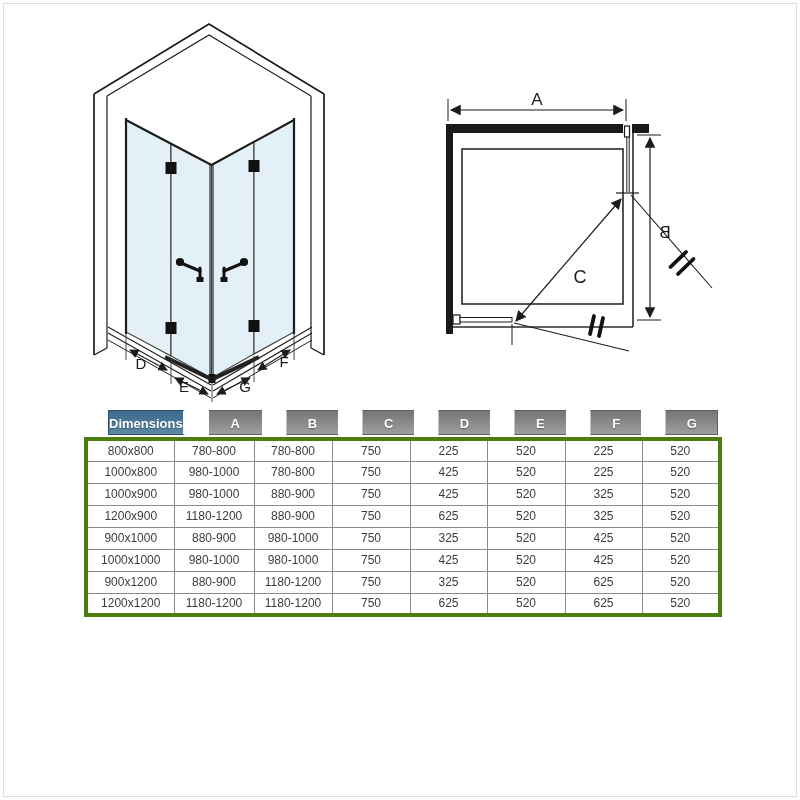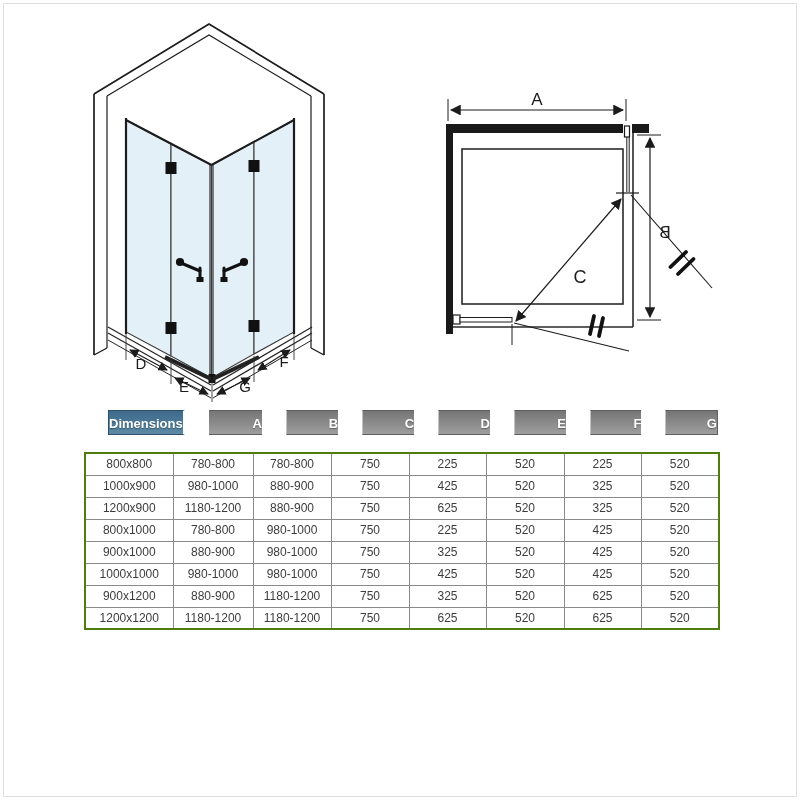--- a/index.html
+++ b/index.html
@@ -6,32 +6,32 @@
   #page{position:relative;width:800px;height:800px;background:#ffffff;
         font-family:"Liberation Sans",sans-serif;overflow:hidden;}
   .page-frame{position:absolute;inset:3px;border:1px solid #dedede;pointer-events:none;}
   .diagram{position:absolute;}
   #iso-svg{left:60px;top:10px;}
   #plan-svg{left:420px;top:80px;}
 
   
   #table-wrap{position:absolute;left:84px;top:410px;width:634px;}
   .thead{display:flex;width:634px;height:25px;}
-  .th{box-sizing:border-box;height:25px;line-height:25px;text-align:right;
+  .th{box-sizing:border-box;height:25px;line-height:25px;text-align:center;
       color:#fff;font-weight:bold;font-size:13px;
       text-shadow:0 1px 1px rgba(0,0,0,.35);
       background:linear-gradient(180deg,#767676 0%,#8c8c8c 55%,#9e9e9e 100%);
       border-top:1px solid #5e5e5e;border-bottom:1px solid #5e5e5e;
       border-left:1px solid #c2c2c2;margin-left:24px;}
   .th.dim{background:linear-gradient(180deg,#3e6b8c 0%,#4c7a97 55%,#5e8aa6 100%);
       border:1px solid #2c506b;border-right:2px solid #ffffff;}
   .th:nth-child(2){border-left:none;}
   .th:last-child{border-right:1px solid #5e5e5e;}
-  #dims-table{border-collapse:collapse;table-layout:fixed;width:634px;margin-top:17px;
-      border:2px solid #4d7c0f;}
+  #dims-table{border-collapse:collapse;table-layout:fixed;width:634px;margin-top:2px;
+      border:4px solid #4d7c0f;}
   #dims-table td{box-sizing:border-box;height:22px;border:1px solid #8a8a8a;
       font-size:12px;color:#3c3c3c;text-align:center;vertical-align:middle;
       white-space:nowrap;overflow:hidden;background:#fff;padding:0 2px;}
   text{font-family:"Liberation Sans",sans-serif;fill:#1c1c1c;}
 </style>
 </head>
 <body>
 
 <div id="page">
   <div class="page-frame"></div>
@@ -218,47 +218,47 @@
             <td>800x800</td>
             <td>780-800</td>
             <td>780-800</td>
             <td>750</td>
             <td>225</td>
             <td>520</td>
             <td>225</td>
             <td>520</td>
           </tr>
           <tr>
+            <td>1000x800</td>
+            <td>980-1000</td>
+            <td>780-800</td>
+            <td>750</td>
+            <td>425</td>
+            <td>520</td>
+            <td>225</td>
+            <td>520</td>
+          </tr>
+          <tr>
             <td>1000x900</td>
             <td>980-1000</td>
             <td>880-900</td>
             <td>750</td>
             <td>425</td>
             <td>520</td>
             <td>325</td>
             <td>520</td>
           </tr>
           <tr>
             <td>1200x900</td>
             <td>1180-1200</td>
             <td>880-900</td>
             <td>750</td>
             <td>625</td>
             <td>520</td>
             <td>325</td>
-            <td>520</td>
-          </tr>
-          <tr>
-            <td>800x1000</td>
-            <td>780-800</td>
-            <td>980-1000</td>
-            <td>750</td>
-            <td>225</td>
-            <td>520</td>
-            <td>425</td>
             <td>520</td>
           </tr>
           <tr>
             <td>900x1000</td>
             <td>880-900</td>
             <td>980-1000</td>
             <td>750</td>
             <td>325</td>
             <td>520</td>
             <td>425</td>

